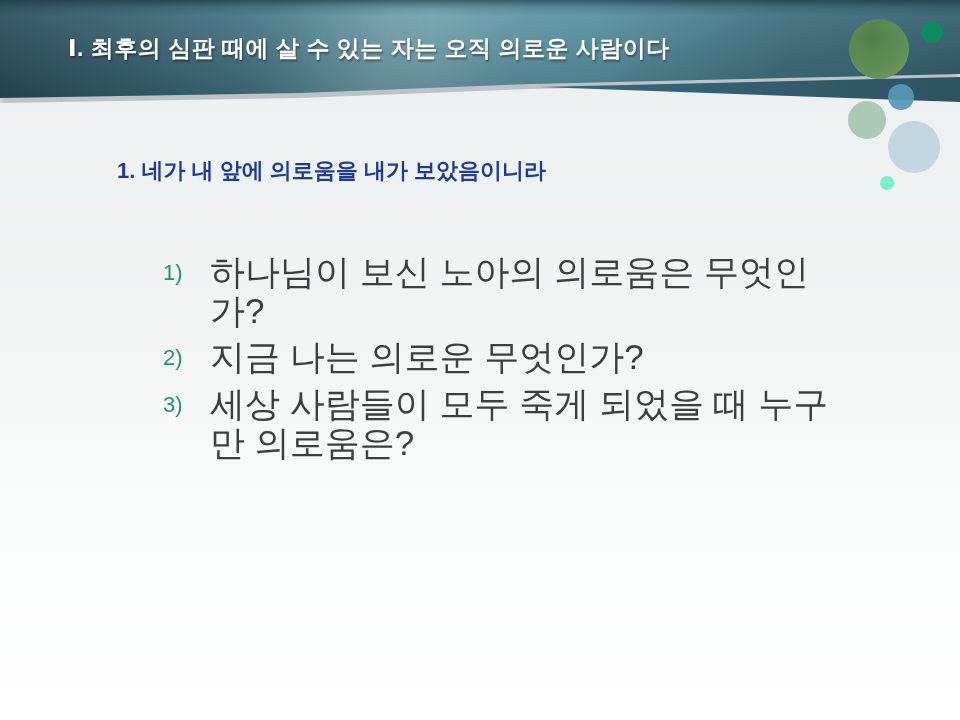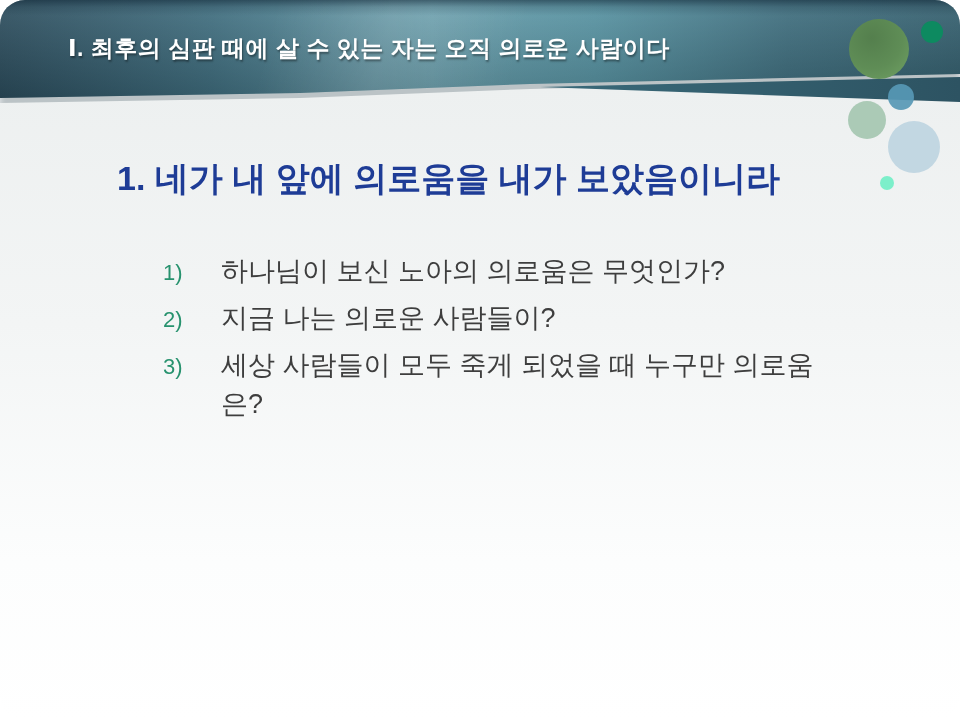--- a/index.html
+++ b/index.html
@@ -5,21 +5,20 @@
   * { margin: 0; padding: 0; box-sizing: border-box; }
   html, body { width: 960px; height: 720px; }
   body { font-family: "Liberation Sans", "DejaVu Sans", sans-serif; }
 
   .slide {
     position: relative;
     width: 960px;
     height: 720px;
     overflow: hidden;
     background: linear-gradient(180deg, #e7eaea 0%, #edf0f0 12%, #f3f5f5 45%, #fcfdfd 78%, #ffffff 100%);
-    border-radius: 25px;
   }
 
   
   .header-zone {
     position: absolute;
     top: 0; left: 0;
     width: 960px; height: 210px;
     pointer-events: none;
   }
   .header-shadow {
@@ -68,21 +67,21 @@
   .c-steel-blue  { left: 888px; top: 84px;  width: 26px; height: 26px; background: #5798b5; opacity: 0.92; }
   .c-sage        { left: 848px; top: 101px; width: 38px; height: 38px; background: #abcab6; }
   .c-pale-blue   { left: 888px; top: 121px; width: 52px; height: 52px; background: #c2d7e2; }
   .c-mint        { left: 880px; top: 176px; width: 14px; height: 14px; background: #7cefca; }
 
   
   .content-title {
     position: absolute;
     top: 156px; left: 117px;
     color: #1e3c96;
-    font-size: 34px;
+    font-size: 22px;
     font-weight: bold;
     white-space: nowrap;
   }
   .qlist {
     position: absolute;
     top: 252px; left: 163px;
     width: 680px;
     list-style: none;
   }
   .qlist li {
@@ -92,24 +91,23 @@
   }
   .q-num {
     flex: 0 0 47px;
     color: #27926e;
     font-size: 22px;
     line-height: 39px;
     padding-top: 1px;
   }
   .q-text {
     color: #3e3e3e;
-    font-size: 27px;
+    font-size: 35px;
     line-height: 39px;
     max-width: 627px;
-    margin-left: 11px;
   }
 </style>
 </head>
 <body>
 
 <div class="slide">
 
   <div class="header-zone">
     <div class="header-shadow"></div>
     <div class="header-main"></div>
@@ -127,21 +125,21 @@
 
   <h2 class="content-title">1. 네가 내 앞에 의로움을 내가 보았음이니라</h2>
 
   <ul class="qlist">
     <li>
       <span class="q-num">1)</span>
       <span class="q-text">하나님이 보신 노아의 의로움은 무엇인가?</span>
     </li>
     <li>
       <span class="q-num">2)</span>
-      <span class="q-text">지금 나는 의로운 사람들이?</span>
+      <span class="q-text">지금 나는 의로운 무엇인가?</span>
     </li>
     <li>
       <span class="q-num">3)</span>
       <span class="q-text">세상 사람들이 모두 죽게 되었을 때 누구만 의로움은?</span>
     </li>
   </ul>
 
 </div>
 
 </body></html>

